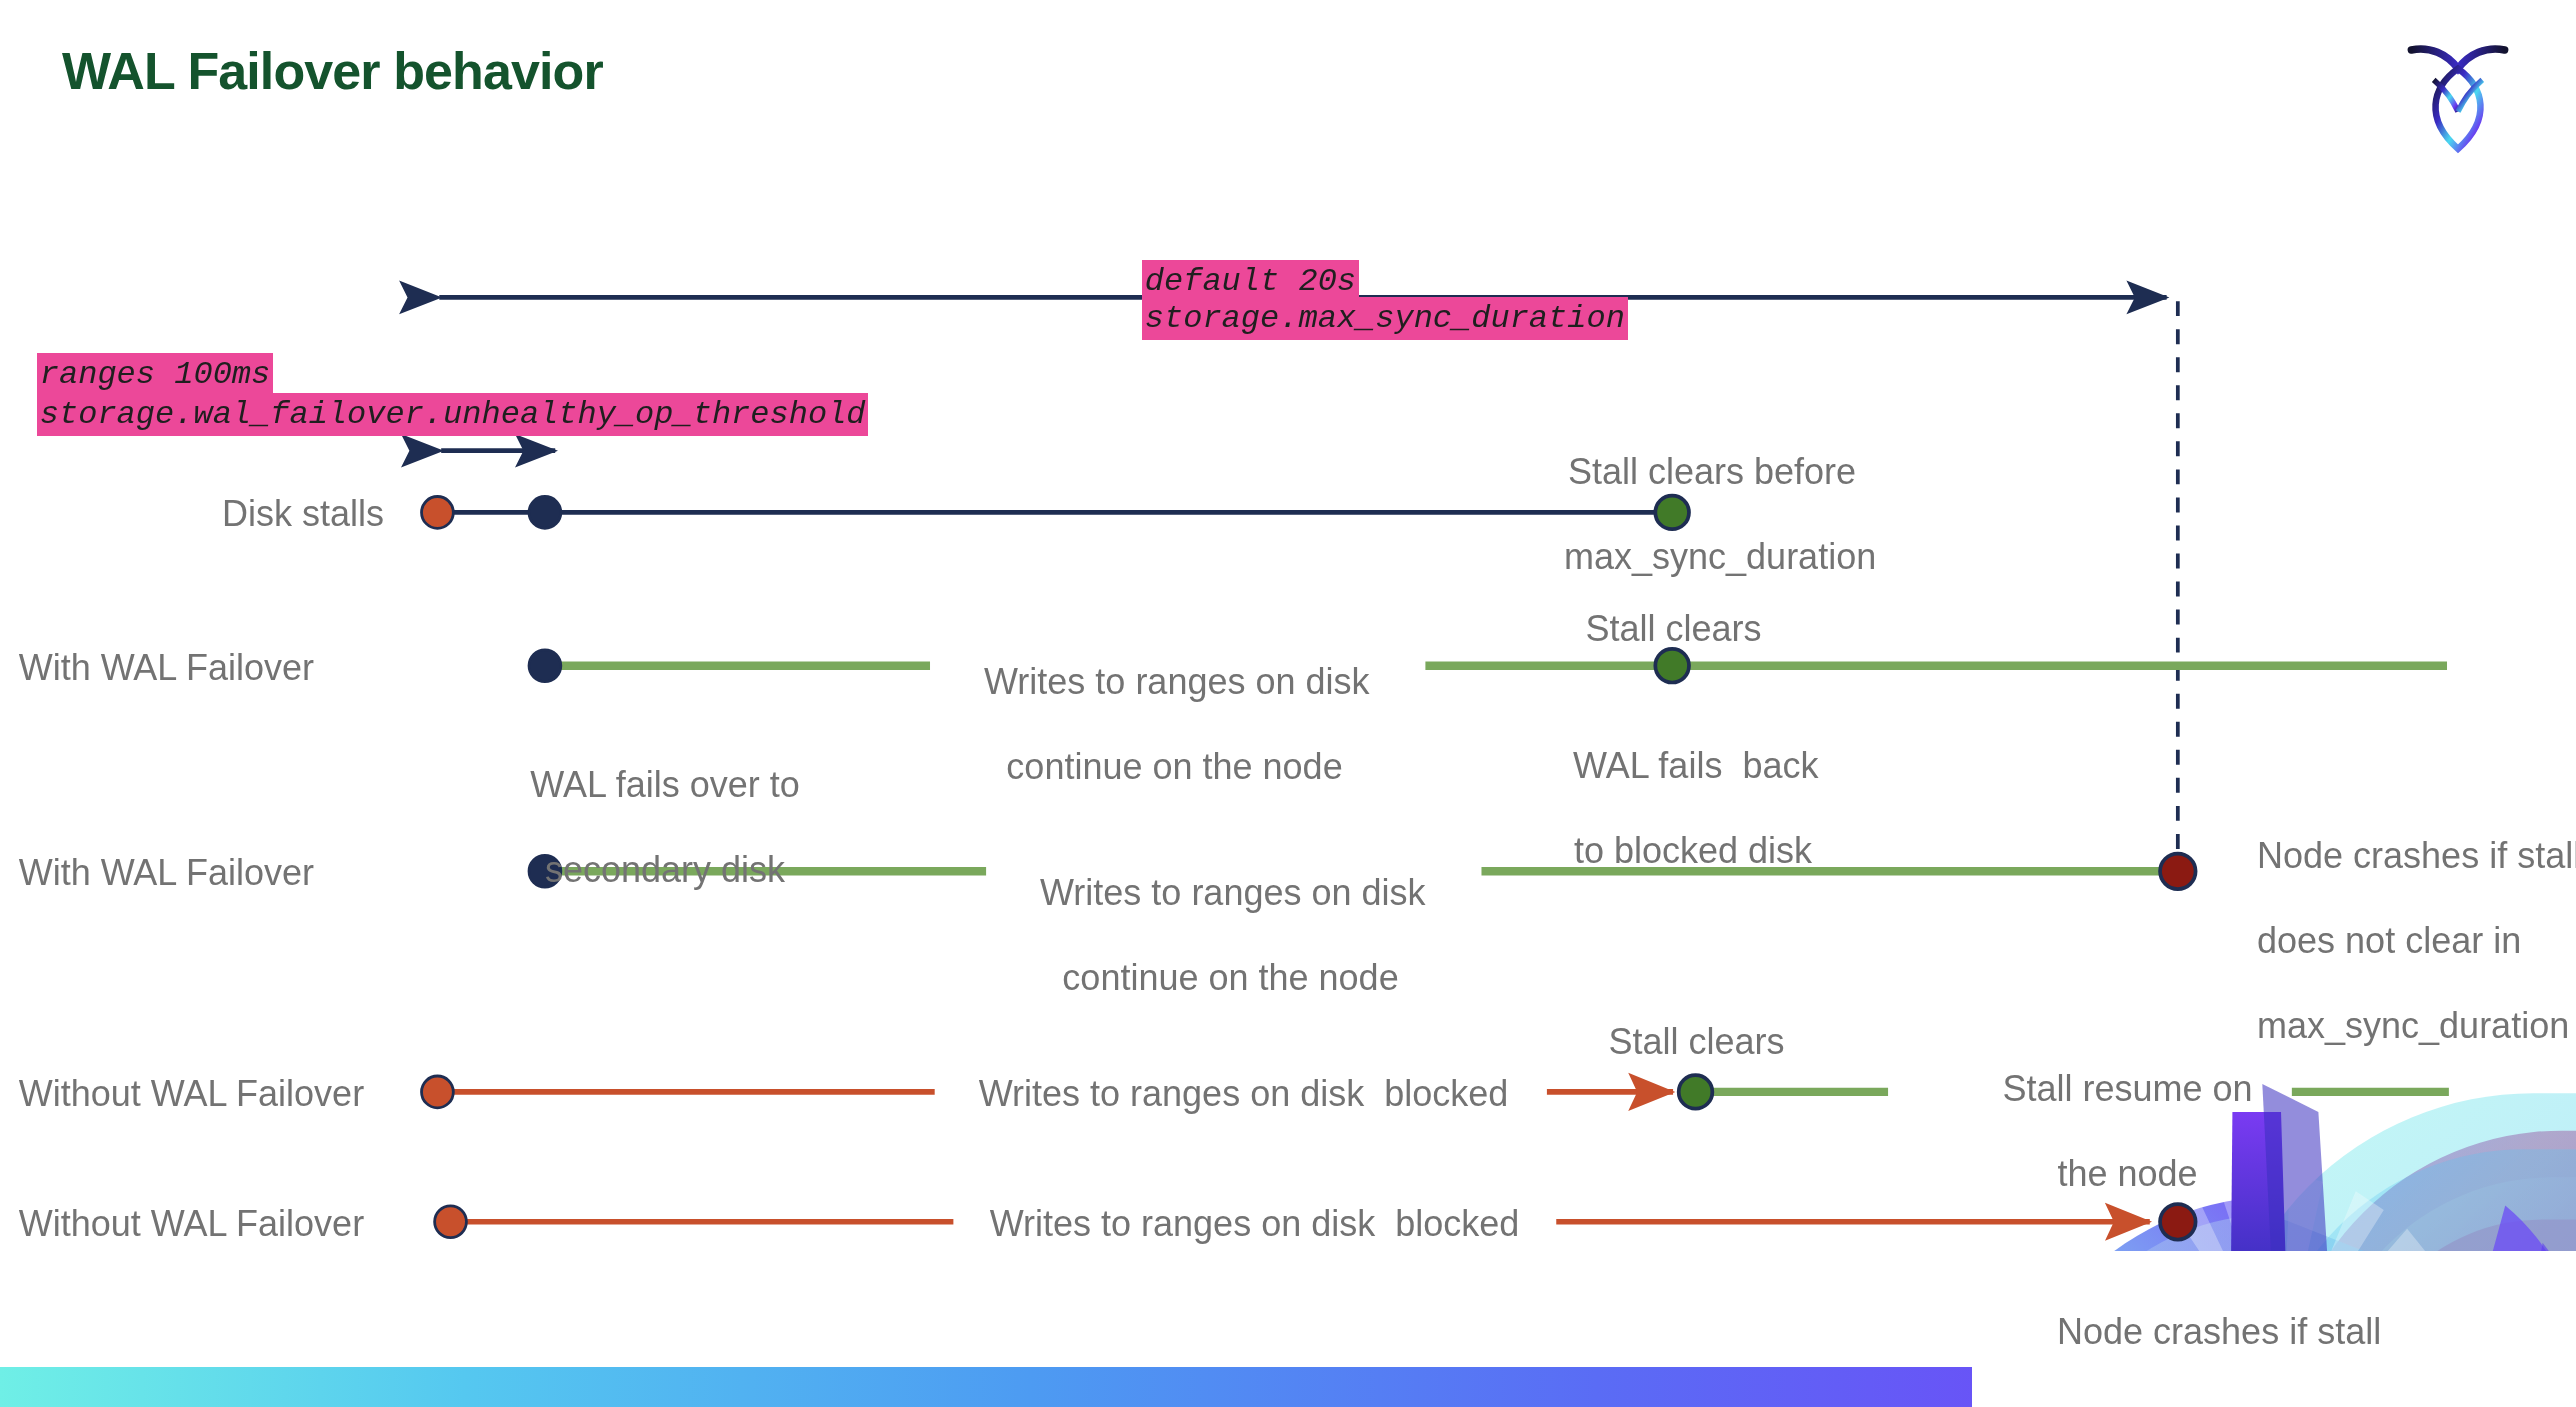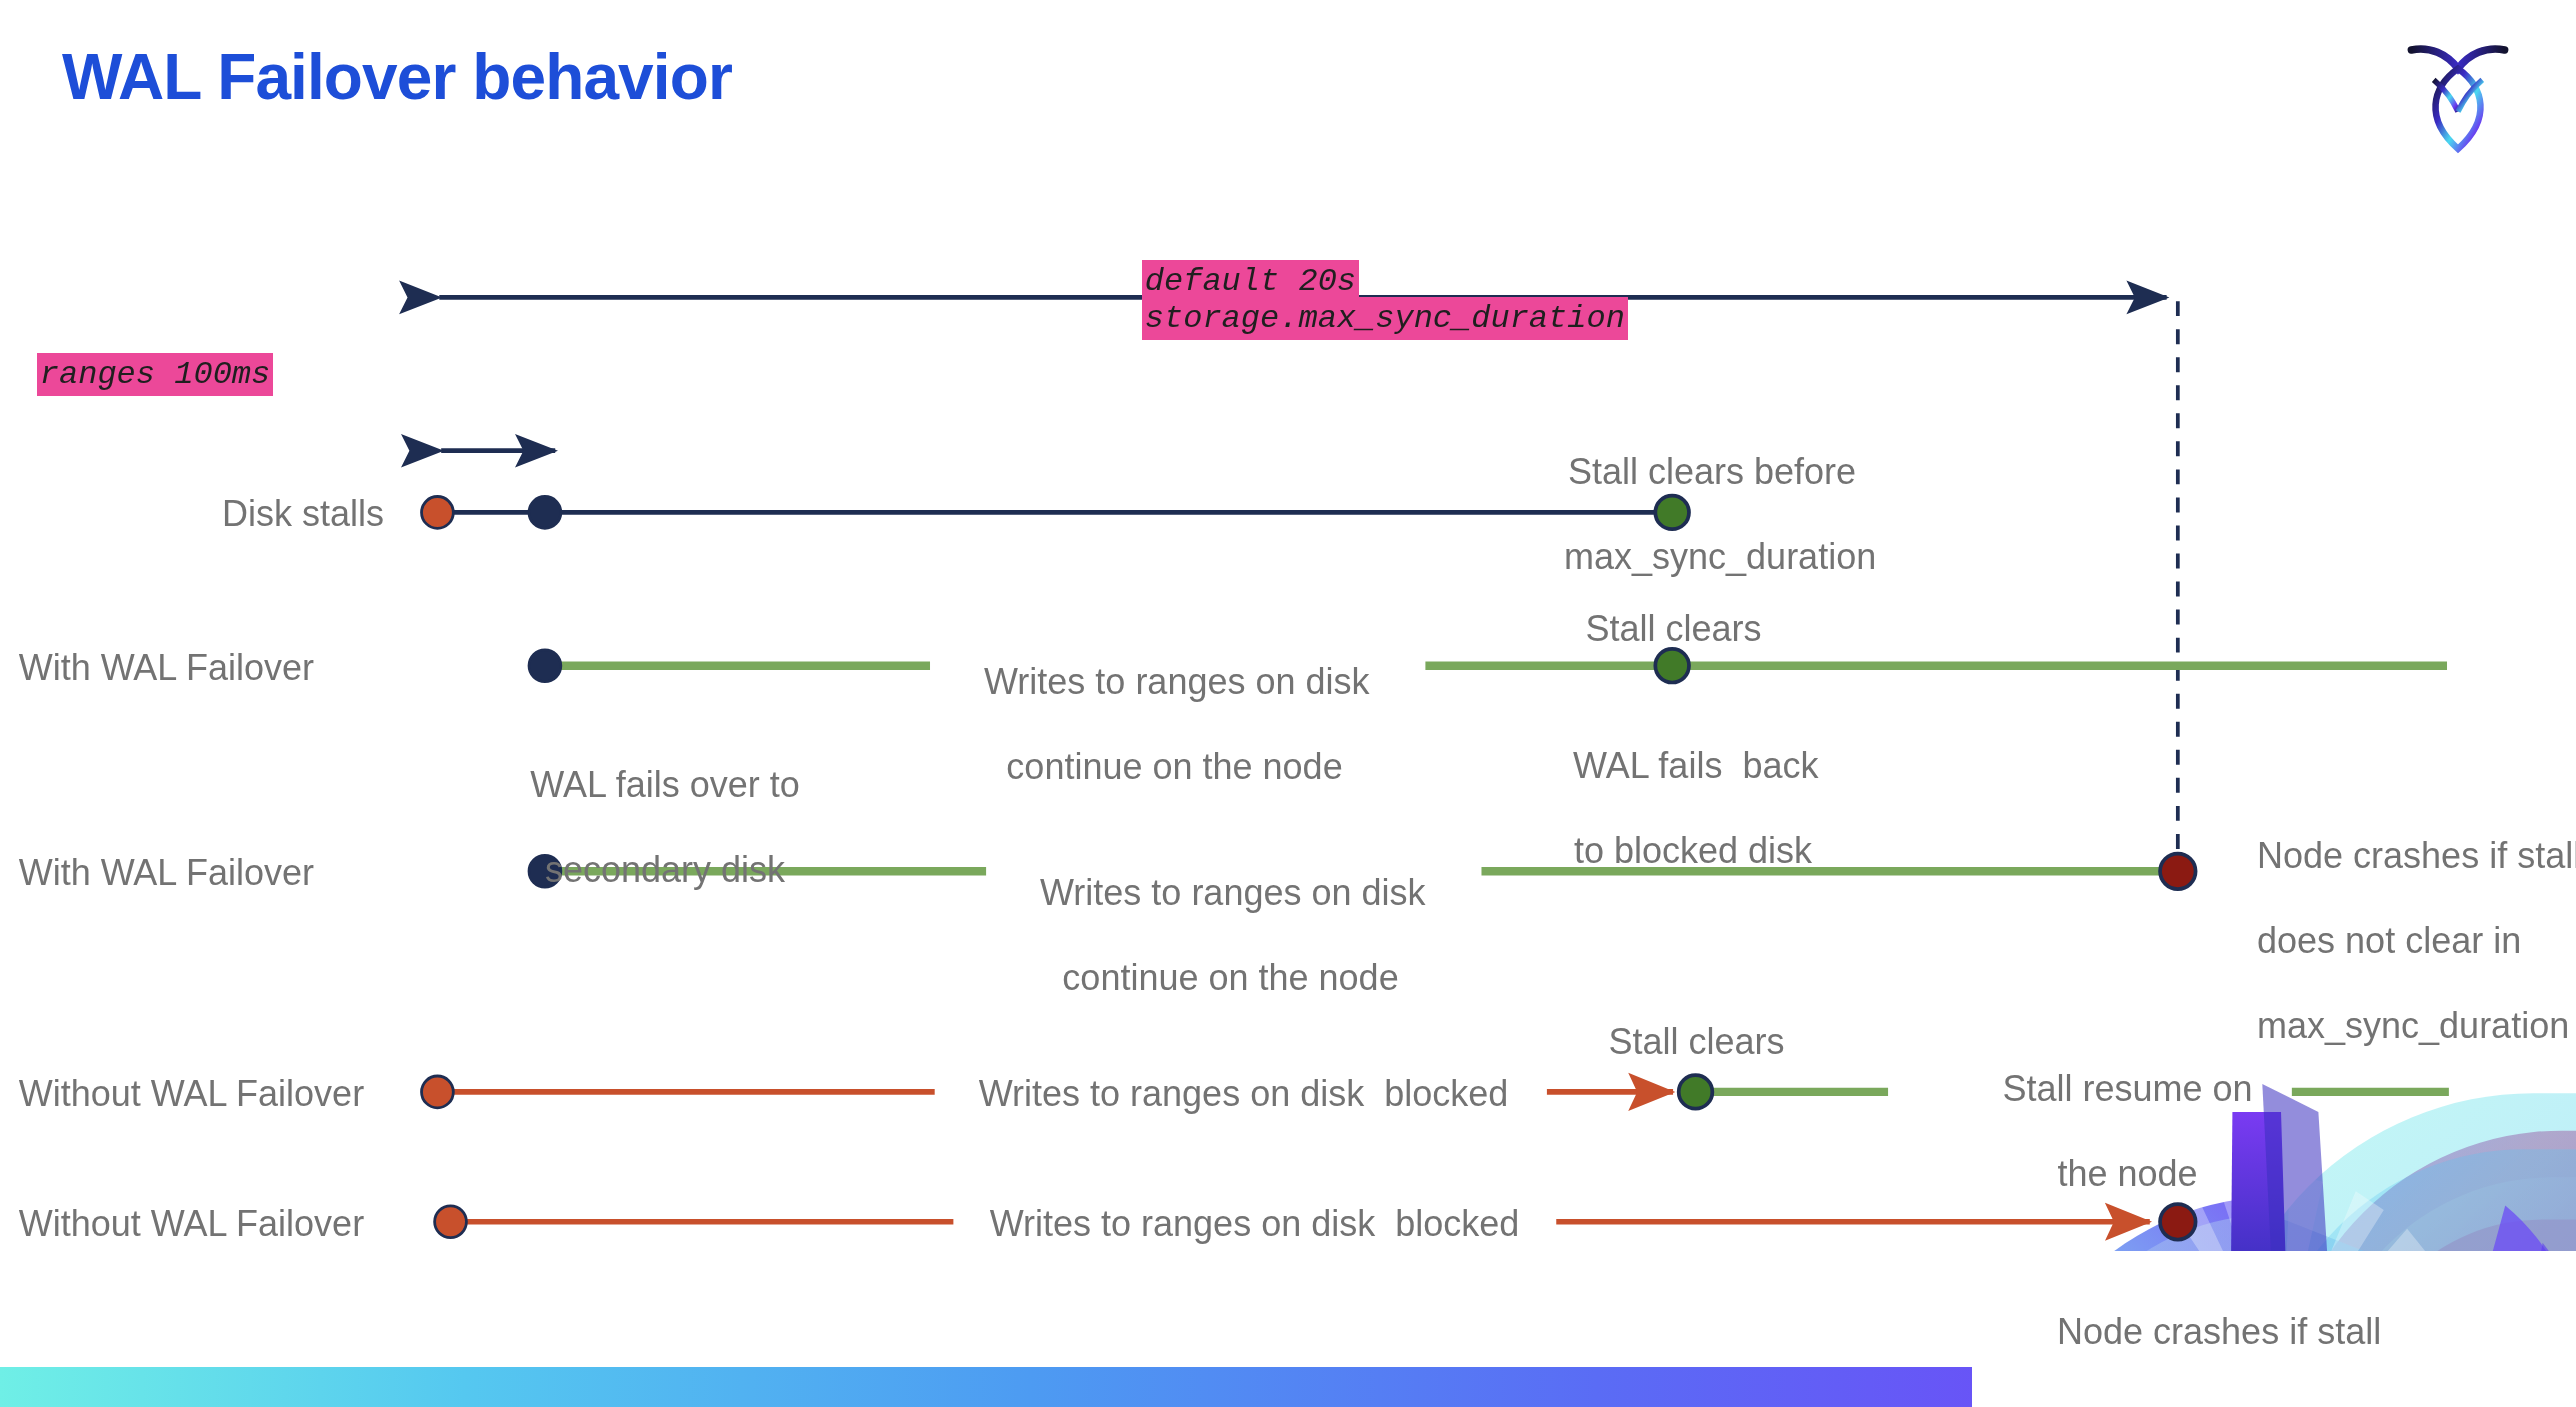--- a/index.html
+++ b/index.html
@@ -8,21 +8,21 @@
     background:#ffffff;
     font-family:"Liberation Sans", sans-serif;
     overflow:hidden;
     position:relative;
   }
   #stage{position:absolute;inset:0;width:2576px;height:1408px;overflow:hidden;background:#fff;}
 
   
   .title{
     position:absolute;left:62px;top:45px;
-    font-size:64px;font-weight:bold;color:#1d4ed8;
+    font-size:52px;font-weight:bold;color:#14532d;
     letter-spacing:-0.9px;line-height:1;white-space:nowrap;
   }
 
   
   .logo{position:absolute;left:2402px;top:33px;width:112px;height:131px;}
 
   
   .decor{position:absolute;left:1982px;top:925px;width:598px;height:486px;overflow:hidden;pointer-events:none;}
   .whitebox{
     position:absolute;left:1972px;top:1251px;width:604px;height:159px;background:#ffffff;
@@ -204,20 +204,21 @@
       <path d="M60 38 L60 124" fill="none" stroke="url(#lg1)" stroke-width="6"></path>
       <path d="M34 50 C48 62 54 72 60 84" fill="none" stroke="url(#lg1)" stroke-width="6"></path>
       <path d="M86 50 C72 62 66 72 60 84" fill="none" stroke="url(#lg1)" stroke-width="6"></path>
     </svg>
   </div>
 
   <div class="code" style="left:1142px;top:260px;">default 20s</div>
   <div class="code" style="left:1142px;top:297px;">storage.max_sync_duration</div>
 
   <div class="code" style="left:37px;top:353px;">ranges 100ms</div>
+  <div class="code" style="left:37px;top:393px;">storage.wal_failover.unhealthy_op_threshold</div>
 
   <div class="lbl l" style="left:222px;top:493px;">Disk stalls</div>
   <div class="lbl l" style="left:18.7px;top:647px;">With WAL Failover</div>
   <div class="lbl l" style="left:18.7px;top:852px;">With WAL Failover</div>
   <div class="lbl l" style="left:18.7px;top:1073px;">Without WAL Failover</div>
   <div class="lbl l" style="left:18.7px;top:1203px;">Without WAL Failover</div>
 
   <div class="lbl c" style="left:1524px;top:409px;width:336px;">
     <span>Stall clears before</span><br>
     <span>max_sync_duration</span>

